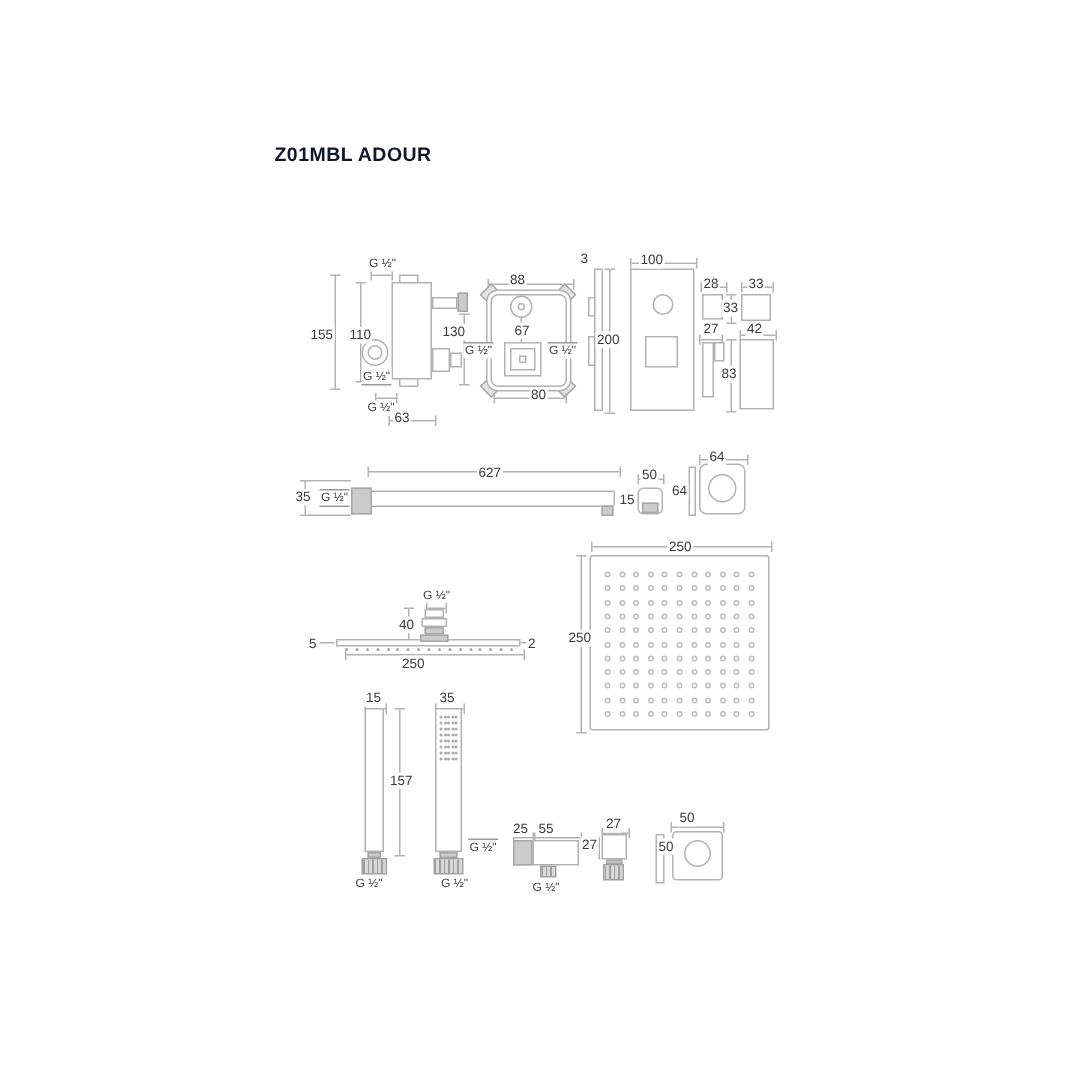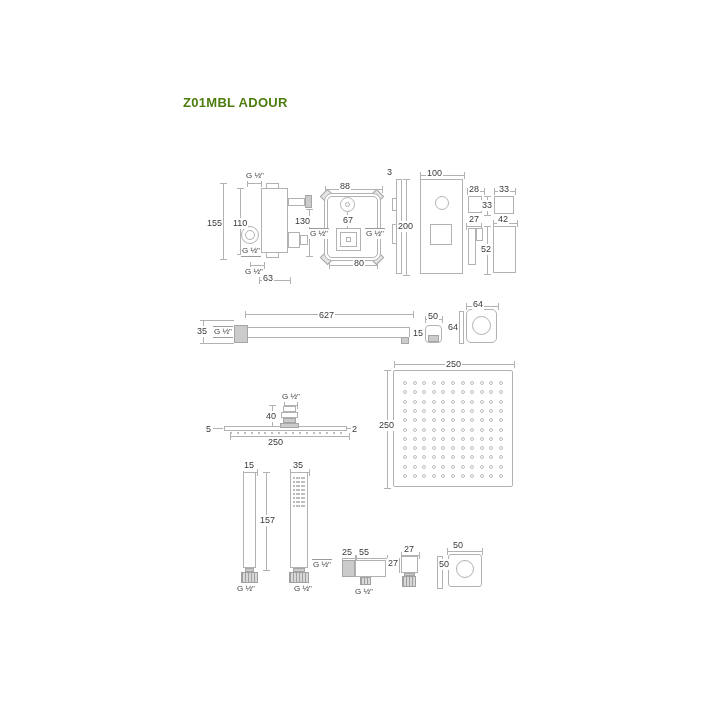--- a/index.html
+++ b/index.html
@@ -1,18 +1,18 @@
 <!DOCTYPE html>
 <html><head>
 <meta charset="utf-8">
 <style>
   html,body{margin:0;padding:0;background:#fff;}
   #canvas{position:relative;width:720px;height:720px;background:#fff;overflow:hidden;
           font-family:"Liberation Sans",sans-serif;}
-  #title{position:absolute;font-size:13px;font-weight:bold;color:#4d7c0f;letter-spacing:.3px;}
+  #title{position:absolute;font-size:13px;font-weight:bold;color:#0f172a;letter-spacing:.3px;}
   .lbl{position:absolute;font-size:9px;line-height:9px;color:#3a3a3a;white-space:nowrap;
        background:#fff;padding:1px 1px;z-index:3;}
   .sm{font-size:8px;line-height:8px;}
   .over{border-top:1px solid #9a9a9a;}
   .under{border-bottom:1px solid #9a9a9a;}
   .ou{border-top:1px solid #9a9a9a;border-bottom:1px solid #9a9a9a;}
   .box{position:absolute;border:1px solid #b2b2b2;background:#fff;box-sizing:border-box;z-index:1;}
   .nofill{background:transparent;}
   .fill{position:absolute;background:#cbcbcb;border:1px solid #a6a6a6;box-sizing:border-box;z-index:2;}
   .knurl{position:absolute;border:1px solid #a0a0a0;box-sizing:border-box;z-index:2;
@@ -106,21 +106,21 @@
     <div class="hdim" style="left:494px;top:188px;width:20px"></div>
     <div class="lbl" style="left:498px;top:184px">33</div>
     <div class="box" style="left:494px;top:196px;width:20px;height:18px"></div>
     <div class="vdim" style="left:484px;top:196px;height:18px"></div>
     <div class="lbl" style="left:481px;top:200px">33</div>
     <div class="lbl" style="left:468px;top:214px">27</div>
     <div class="hdim" style="left:466px;top:223px;width:14px"></div>
     <div class="box" style="left:468px;top:228px;width:8px;height:37px"></div>
     <div class="box" style="left:476px;top:228px;width:7px;height:13px"></div>
     <div class="vdim" style="left:484px;top:226px;height:47px"></div>
-    <div class="lbl" style="left:480px;top:244px">52</div>
+    <div class="lbl" style="left:480px;top:244px">83</div>
     <div class="hdim" style="left:493px;top:220px;width:23px"></div>
     <div class="lbl" style="left:497px;top:214px">42</div>
     <div class="box" style="left:493px;top:226px;width:23px;height:47px"></div>
   </div>
 
   <div>
     <div class="hdim" style="left:245px;top:311px;width:167px"></div>
     <div class="lbl" style="left:318px;top:310px">627</div>
     <div class="hl" style="left:200px;top:320px;width:34px"></div>
     <div class="hl" style="left:200px;top:343px;width:34px"></div>

